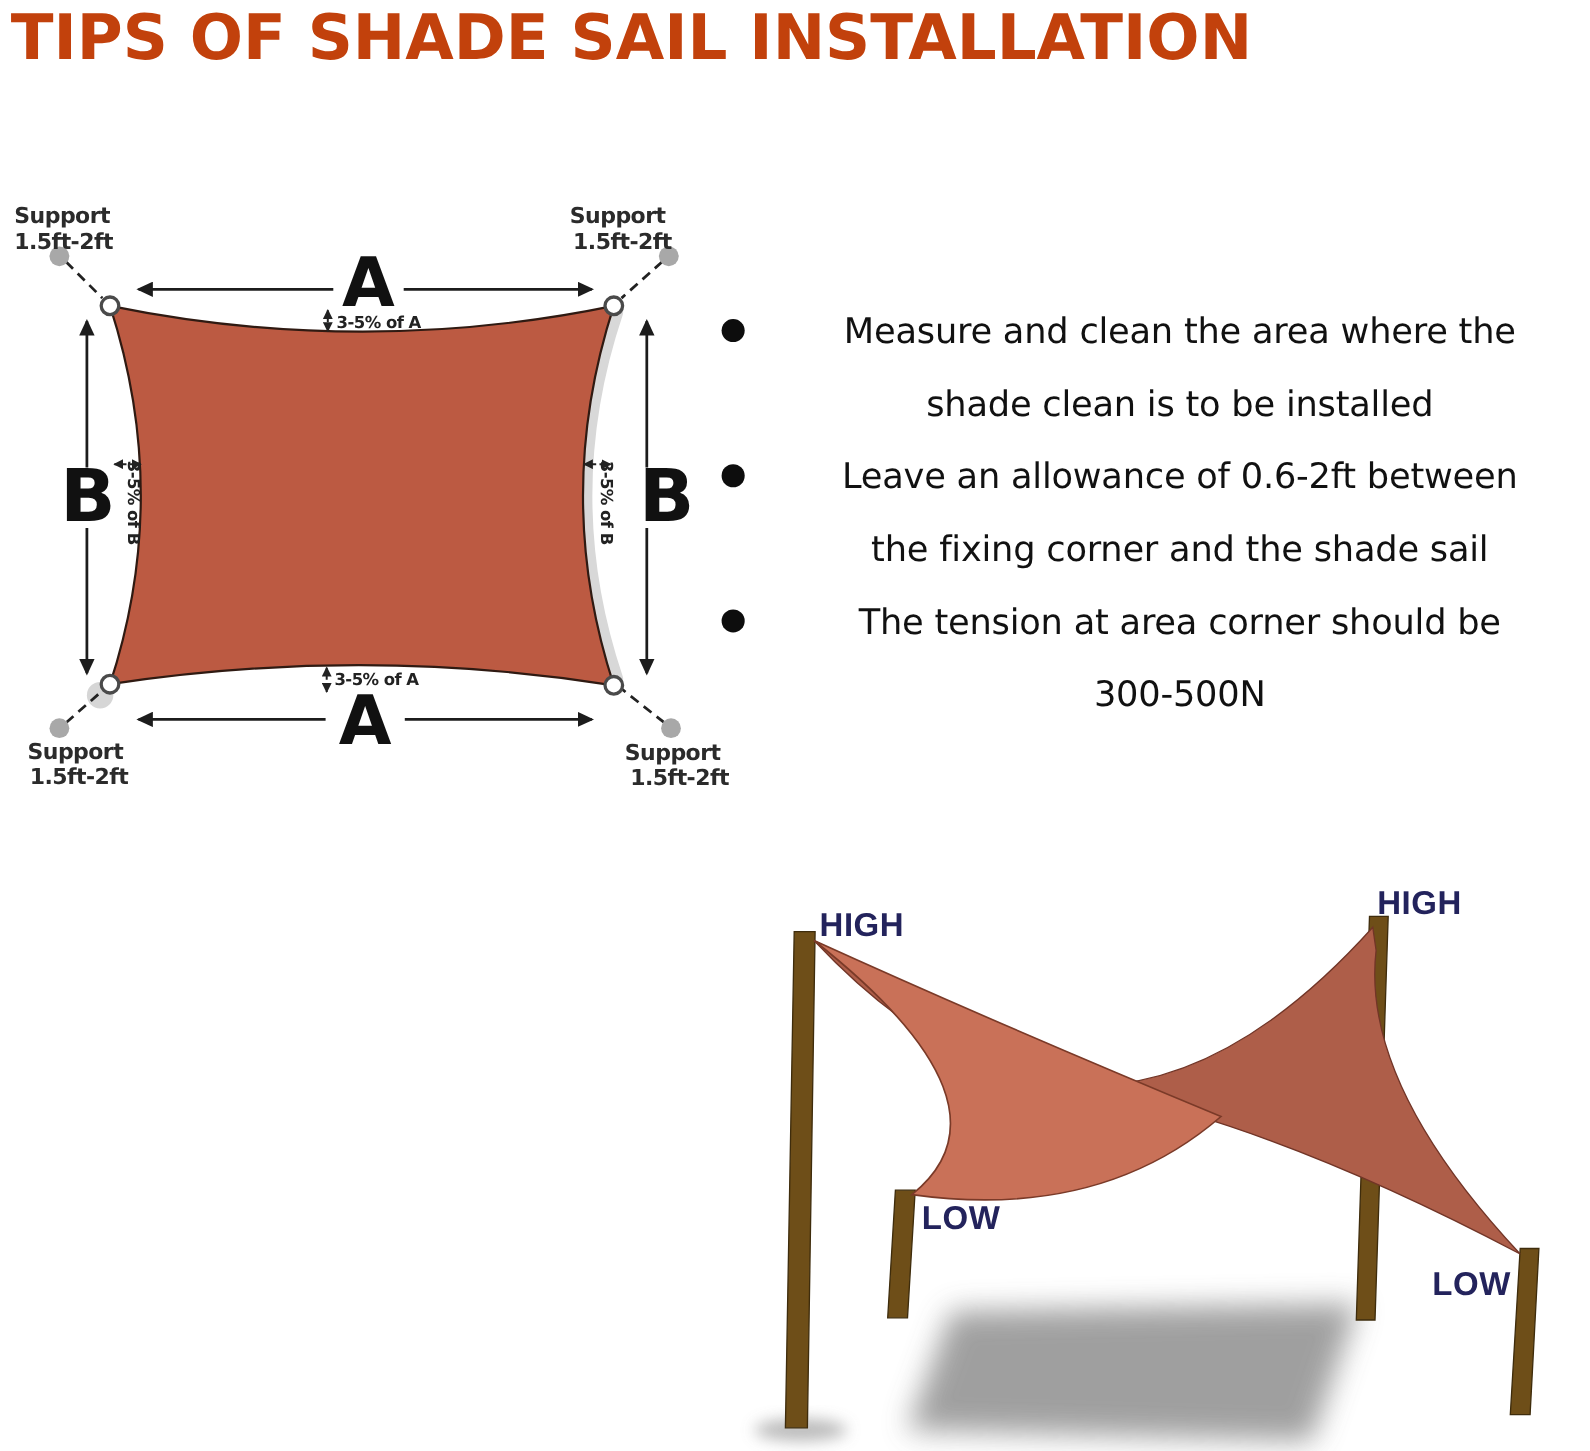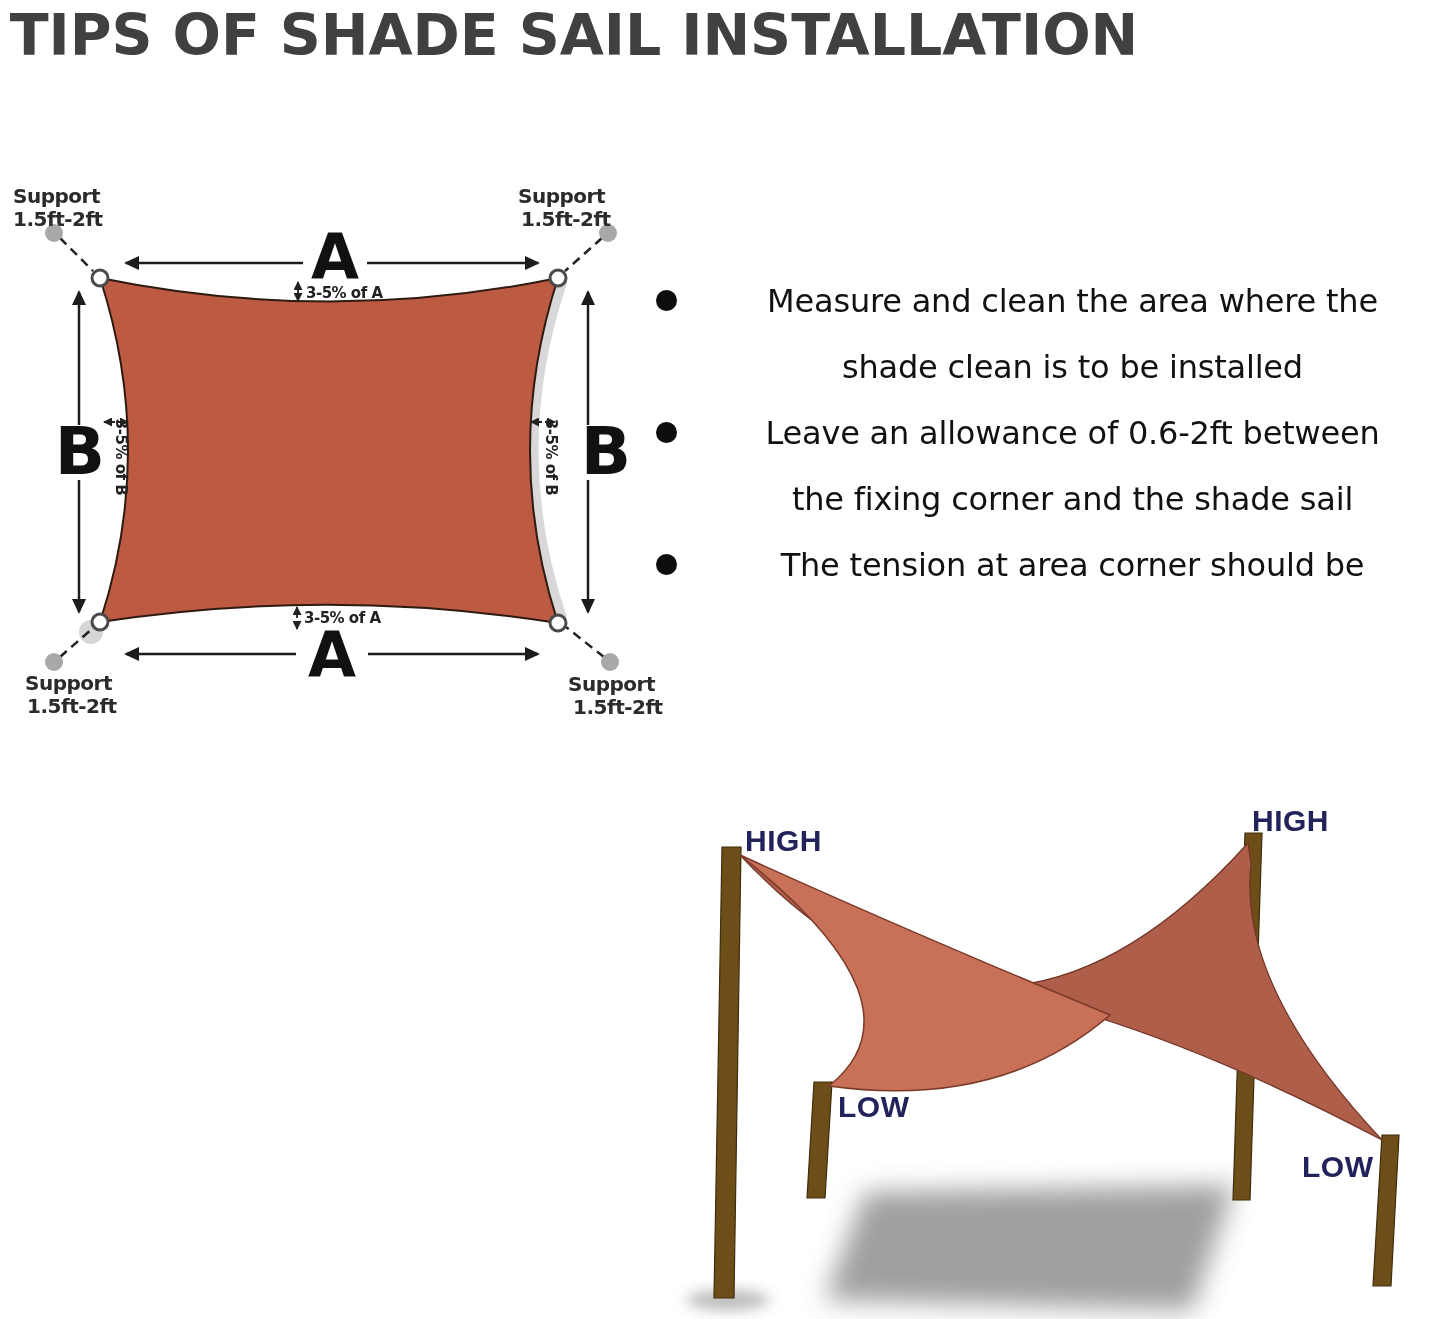--- a/index.html
+++ b/index.html
@@ -12,21 +12,21 @@
   }
   .page { position:absolute; left:0; top:0; width:1445px; height:1319px; }
 
   .title {
     position:absolute; left:0; top:2px; width:1148px;
     text-align:center;
     font-family:"DejaVu Sans", sans-serif;
     font-weight:bold;
     font-size:57px;
     letter-spacing:0px;
-    color:#404040;
+    color:#c2410c;
     white-space:nowrap;
   }
 
   .bullet-list { position:absolute; }
   .bullet-item { position:relative; padding-left:44px;text-align:center; }
   .bullet-item .line {
     font-size:32px; line-height:66px; color:#111;
     white-space:nowrap; letter-spacing:-0.2px;
   }
   .bullet-item .dot {
@@ -144,20 +144,21 @@
       <div class="line">shade clean is to be installed</div>
     </div>
     <div class="bullet-item">
       <span class="dot"></span>
       <div class="line">Leave an allowance of 0.6-2ft between</div>
       <div class="line">the fixing corner and the shade sail</div>
     </div>
     <div class="bullet-item">
       <span class="dot"></span>
       <div class="line">The tension at area corner should be</div>
+      <div class="line">300-500N</div>
     </div>
   </div>
 
   <div class="bullet-list list-bottom-left">
   </div>
 
   <svg id="hyperbolic-illustration" width="805" height="539" viewBox="0 0 805 539">
     <defs>
       <filter id="soft" x="-40%" y="-40%" width="180%" height="180%">
         <feGaussianBlur stdDeviation="13"></feGaussianBlur>

